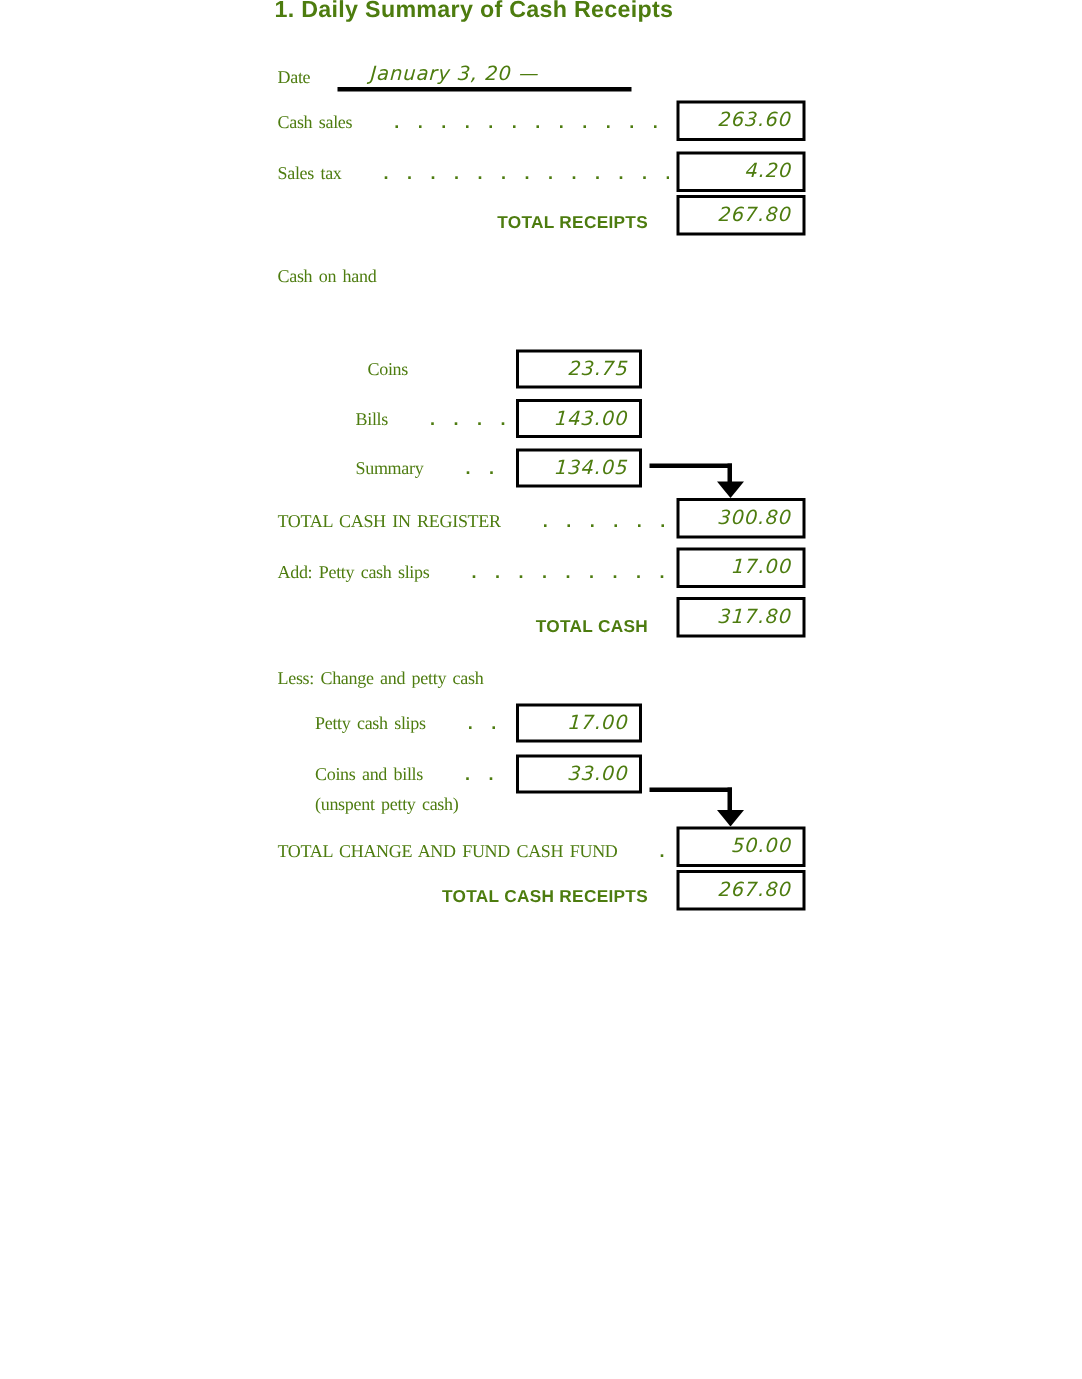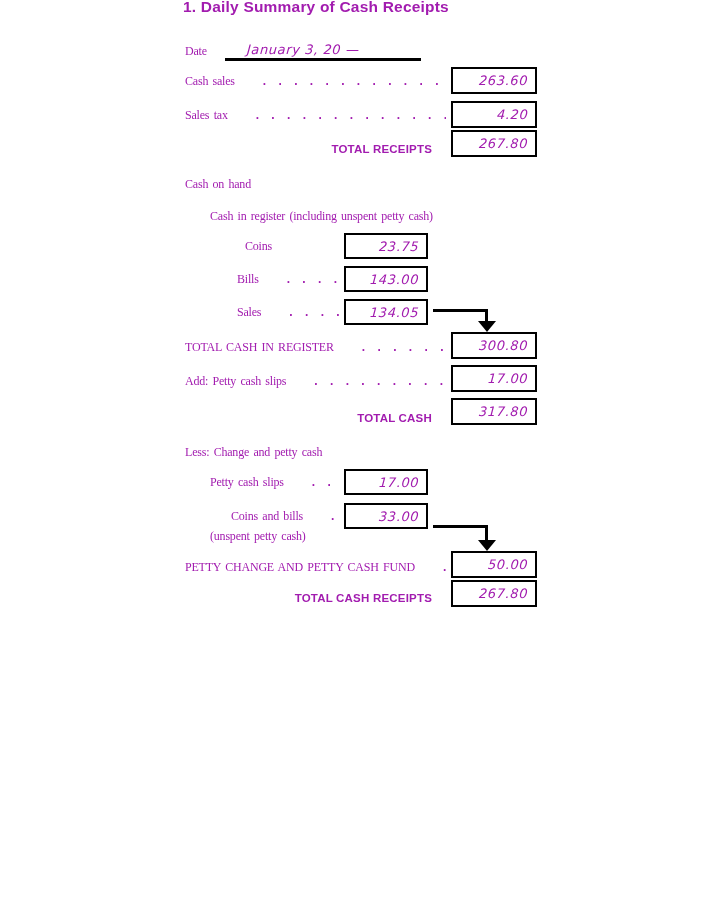--- a/index.html
+++ b/index.html
@@ -1,21 +1,21 @@
 <!DOCTYPE html>
 <html><head>
 <meta charset="utf-8">
 <style>
   html, body { margin: 0; padding: 0; background: #ffffff; }
   .page {
     position: relative;
     width: 721px;
     height: 919px;
     background: #ffffff;
-    color: #a21caf;
+    color: #4d7c0f;
     font-family: "Liberation Sans", sans-serif;
     overflow: hidden;
   }
   .title {
     position: absolute;
     left: 183px; top: -2px;
     font-size: 15.5px;
     font-weight: bold;
     letter-spacing: 0.2px;
     white-space: nowrap;
@@ -119,40 +119,39 @@
   <div class="vbox right" style="top:101px;">
     <span class="hand">4.20</span>
   </div>
 
   <div class="total" style="top:142px;margin-left:34px;">TOTAL RECEIPTS</div>
   <div class="vbox right" style="top:130px;">
     <span class="hand">267.80</span>
   </div>
 
   <div class="lbl heading" style="left:185px; top:177px;">Cash on hand</div>
-  <div class="lbl heading" style="left:210px; top:209px;">Cash in register (including unspent petty cash)</div>
 
   <div class="row" style="left:237px; top:238px; width:103px;flex-direction:column;">
     <span class="lbl">Coins</span>
     <span class="dots">. . . . . . . . . . . . . . . . . . . . . . . . . . . . . . . . . .</span>
   </div>
   <div class="vbox left" style="top:233px;">
     <span class="hand">23.75</span>
   </div>
 
   <div class="row" style="left:237px; top:271px; width:103px;">
     <span class="lbl">Bills</span>
     <span class="dots">. . . . . . . . . . . . . . . . . . . . . . . . . . . . . . . . . .</span>
   </div>
   <div class="vbox left" style="top:266px;">
     <span class="hand">143.00</span>
   </div>
 
   <div class="row" style="left:237px; top:304px; width:103px;">
-    <span class="lbl">Sales</span>
+    <span class="lbl">Summary</span>
     <span class="dots">. . . . . . . . . . . . . . . . . . . . . . . . . . . . . . . . . .</span>
   </div>
   <div class="vbox left" style="top:299px;">
     <span class="hand">134.05</span>
   </div>
 
   <div class="arrow-seg" style="left:433px; top:309px; width:55px; height:3px;"></div>
   <div class="arrow-seg" style="left:485px; top:309px; width:3px; height:14px;"></div>
   <div class="arrow-head" style="left:478px; top:321px;"></div>
 
@@ -180,35 +179,35 @@
   <div class="lbl heading" style="left:185px; top:445px;">Less: Change and petty cash</div>
 
   <div class="row" style="left:210px; top:474px; width:130px;">
     <span class="lbl">Petty cash slips</span>
     <span class="dots">. . . . . . . . . . . . . . . . . . . . . . . . . . . . . . . . . .</span>
   </div>
   <div class="vbox left" style="top:469px;">
     <span class="hand">17.00</span>
   </div>
 
-  <div class="row" style="left:210px; top:508px; width:130px;margin-left:21px;">
+  <div class="row" style="left:210px; top:508px; width:130px;">
     <span class="lbl">Coins and bills</span>
     <span class="dots">. . . . . . . . . . . . . . . . . . . . . . . . . . . . . . . . . .</span>
   </div>
   <div class="lbl heading" style="left:210px; top:529px;">(unspent petty cash)</div>
   <div class="vbox left" style="top:503px;">
     <span class="hand">33.00</span>
   </div>
 
   <div class="arrow-seg" style="left:433px; top:525px; width:55px; height:3px;"></div>
   <div class="arrow-seg" style="left:485px; top:525px; width:3px; height:16px;"></div>
   <div class="arrow-head" style="left:478px; top:540px;"></div>
 
   <div class="row" style="left:185px; top:559px; width:261px;">
-    <span class="lbl">PETTY CHANGE AND PETTY CASH FUND</span>
+    <span class="lbl">TOTAL CHANGE AND FUND CASH FUND</span>
     <span class="dots">. . . . . . . . . . . . . . . . . . . . . . . . . . . . . . . . . .</span>
   </div>
   <div class="vbox right" style="top:551px;">
     <span class="hand">50.00</span>
   </div>
 
   <div class="total" style="top:591px;">TOTAL CASH RECEIPTS</div>
   <div class="vbox right" style="top:580px;">
     <span class="hand">267.80</span>
   </div>

